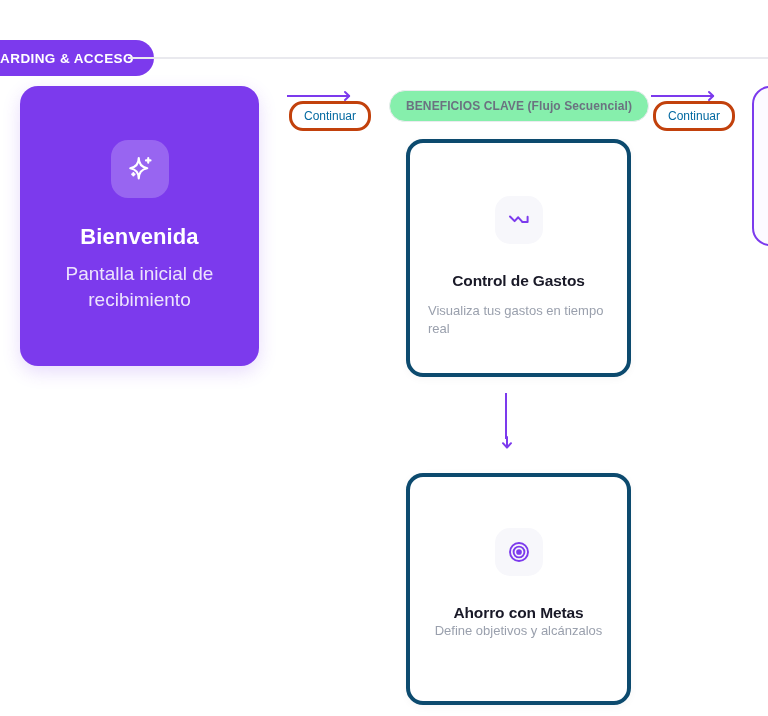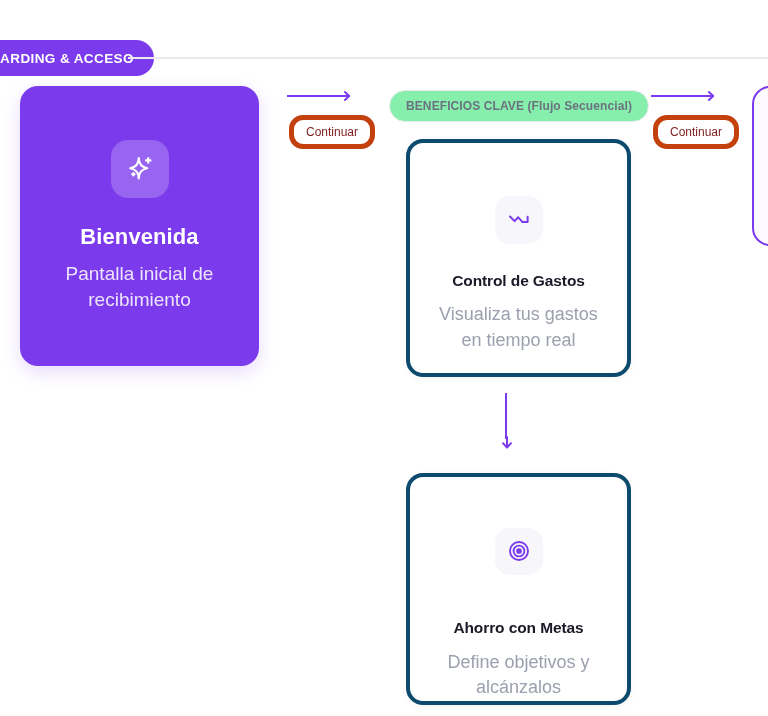--- a/index.html
+++ b/index.html
@@ -108,27 +108,27 @@
   .connector-arrow {
     position: absolute;
     left: 48px;
     top: 2px;
     width: 18px;
     height: 18px;
   }
   .connector-label {
     position: absolute;
     left: 2px;
-    top: 30px;
+    top: 16px;
     box-sizing: border-box;
     padding: 5px 12px;
-    border: 5px solid #c2410c;
+    border: 3px solid #c2410c;
     border-radius: 14px;
     background: #ffffff;
-    color: #7f1d1d;
+    color: #0369a1;
     font-size: 12px;
     white-space: nowrap;
   }
 
   
   .group-label {
     position: absolute;
     left: 389px;
     top: 90px;
     box-sizing: border-box;
@@ -170,35 +170,34 @@
   }
   .feature-title {
     color: #191927;
     font-size: 15.5px;
     font-weight: bold;
     text-align: center;
     letter-spacing: -0.1px;
   }
   .feature-subtitle {
     color: #9aa0ad;
-    font-size: 18px;
-    text-align: center;
+    font-size: 13px;
     line-height: 1.42;
     padding: 0 18px;
   }
 
   #card-gastos { left: 406px; top: 139px; height: 238px; }
   #card-gastos .feature-icon-box { margin-top: 53px; }
   #card-gastos .feature-title { margin-top: 28px; }
   #card-gastos .feature-subtitle { margin-top: 12px; }
 
   #card-metas { left: 406px; top: 473px; height: 232px; }
   #card-metas .feature-icon-box { margin-top: 51px; }
-  #card-metas .feature-title { margin-top: 44px; }
-  #card-metas .feature-subtitle { margin-top: 13px; }
+  #card-metas .feature-title { margin-top: 28px; }
+  #card-metas .feature-subtitle { }
 
   
   .v-connector {
     position: absolute;
     left: 498px;
     top: 393px;
     width: 18px;
     height: 62px;
   }
   .v-connector-line {

